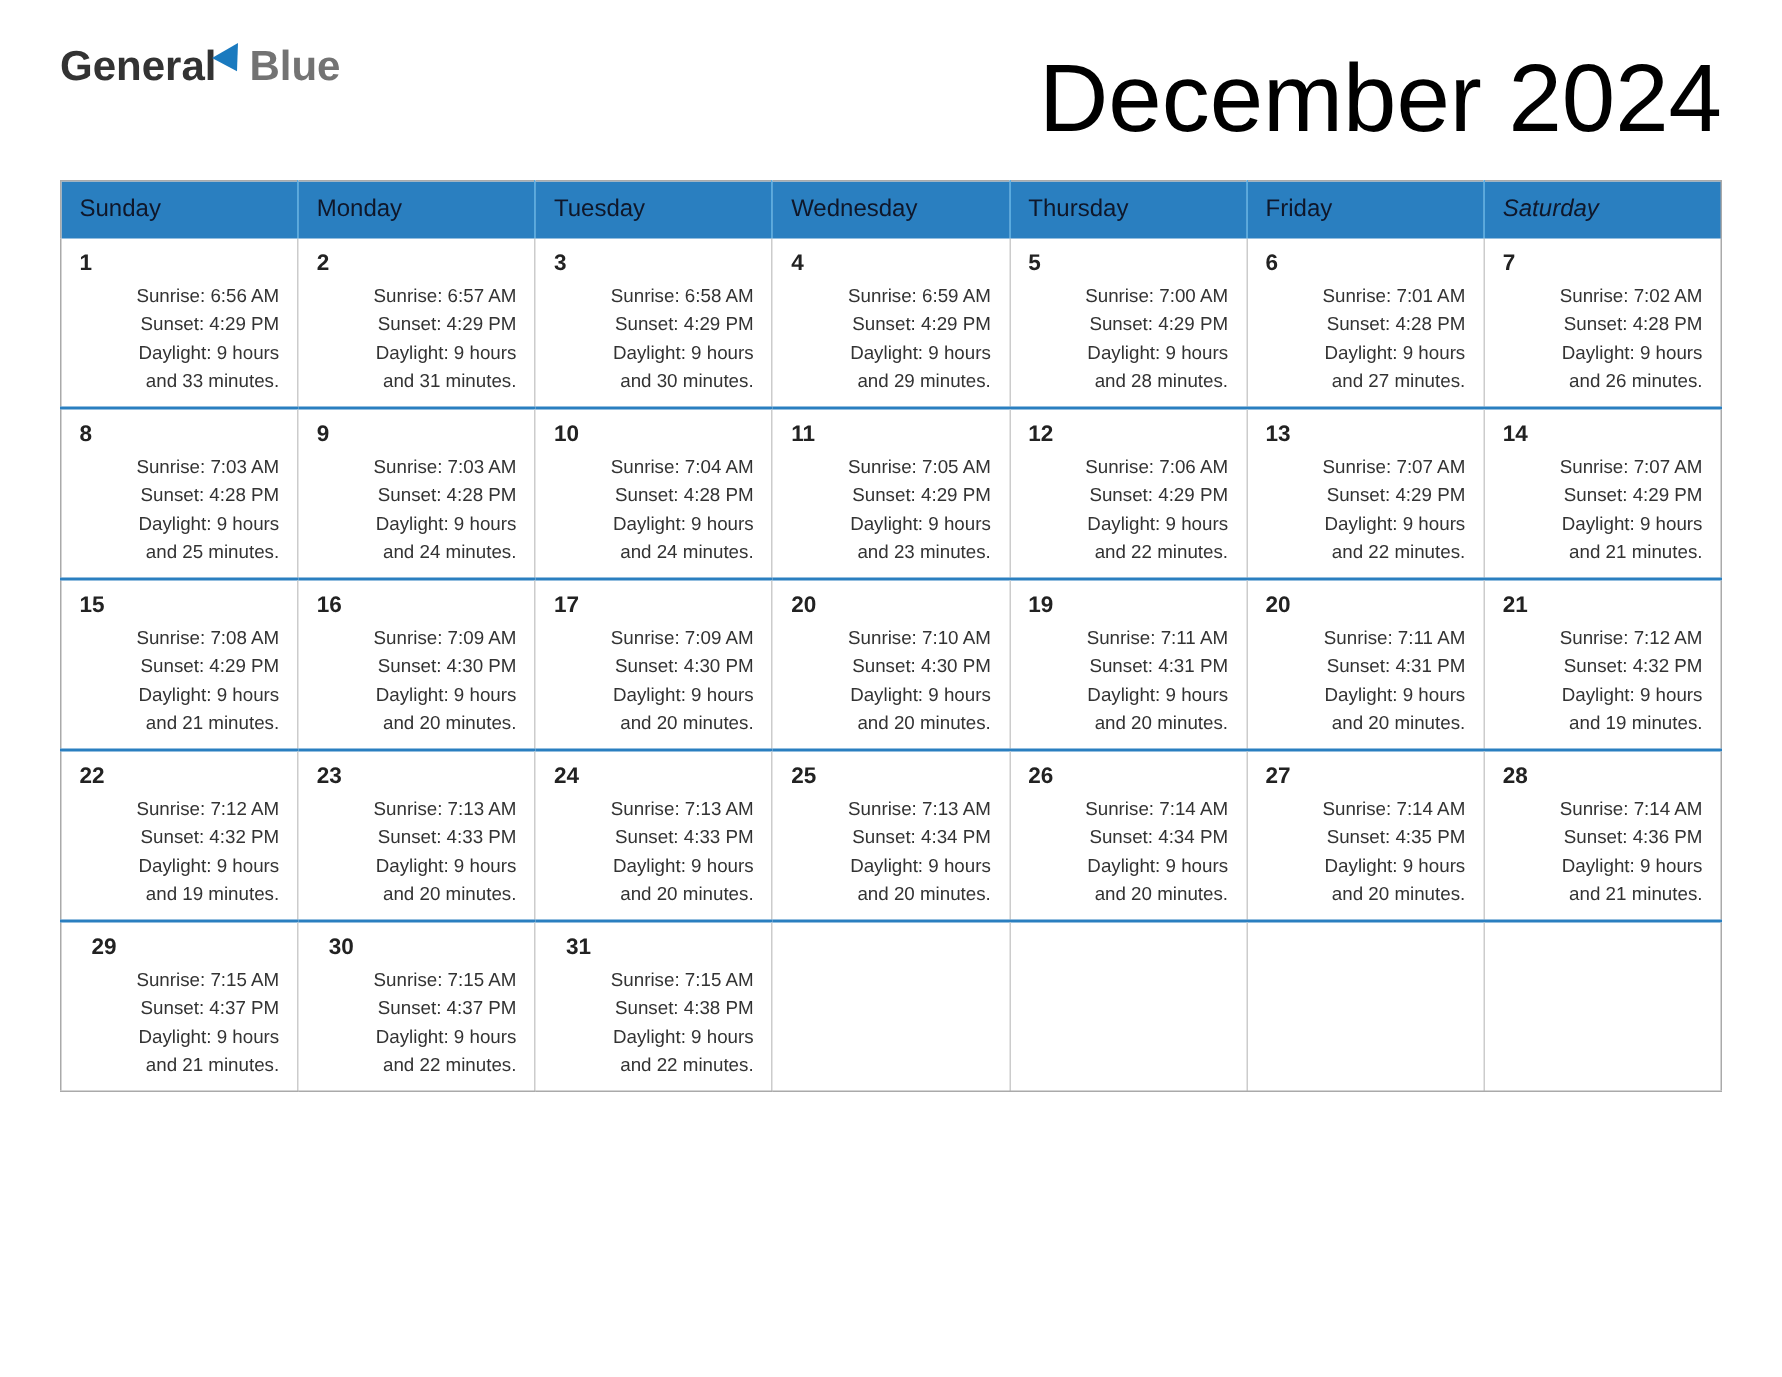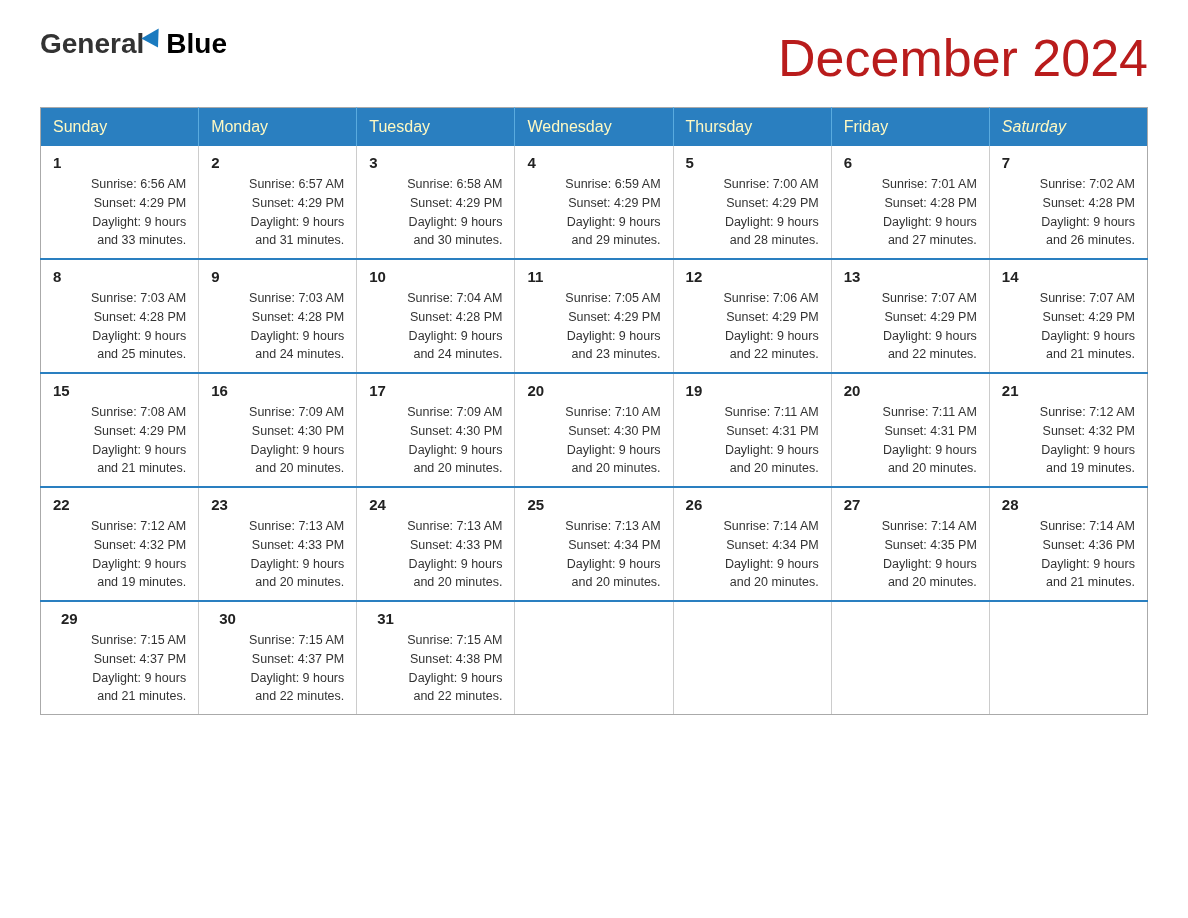--- a/index.html
+++ b/index.html
@@ -23,59 +23,59 @@
     }
     .logo-general {
       font-size: 28px;
       font-weight: bold;
       color: #333;
       line-height: 1;
     }
     .logo-blue {
       font-size: 28px;
       font-weight: bold;
-      color: #000000;
+      color: #737373;
       line-height: 1;
     }
     .logo-triangle {
       display: inline-block;
       width: 0;
       height: 0;
       border-left: 10px solid transparent;
       border-right: 10px solid transparent;
       border-top: 16px solid #1a7abf;
       transform: rotate(-30deg) translateY(-4px);
       margin-left: 2px;
     }
     .logo-row {
       display: flex;
       align-items: center;
     }
     .title-block {
       text-align: right;
     }
     .title-month {
-      font-size: 52px;
+      font-size: 64px;
       font-weight: normal;
-      color: #b91c1c;
+      color: #000000;
       line-height: 1.1;
     }
     .title-location {
       font-size: 22px;
       color: #444;
       margin-top: 4px;
     }
     .calendar {
       width: 100%;
       border-collapse: collapse;
       border: 1px solid #aaa;
     }
     .calendar thead th {
       background: #2a7fc0;
-      color: #fef9c3;
+      color: #0f172a;
       font-size: 16px;
       font-weight: normal;
       text-align: left;
       padding: 10px 12px;
       border-right: 1px solid #5aabdf;
     }
     .calendar thead th:last-child {
       border-right: none;
       font-style: italic;
     }

